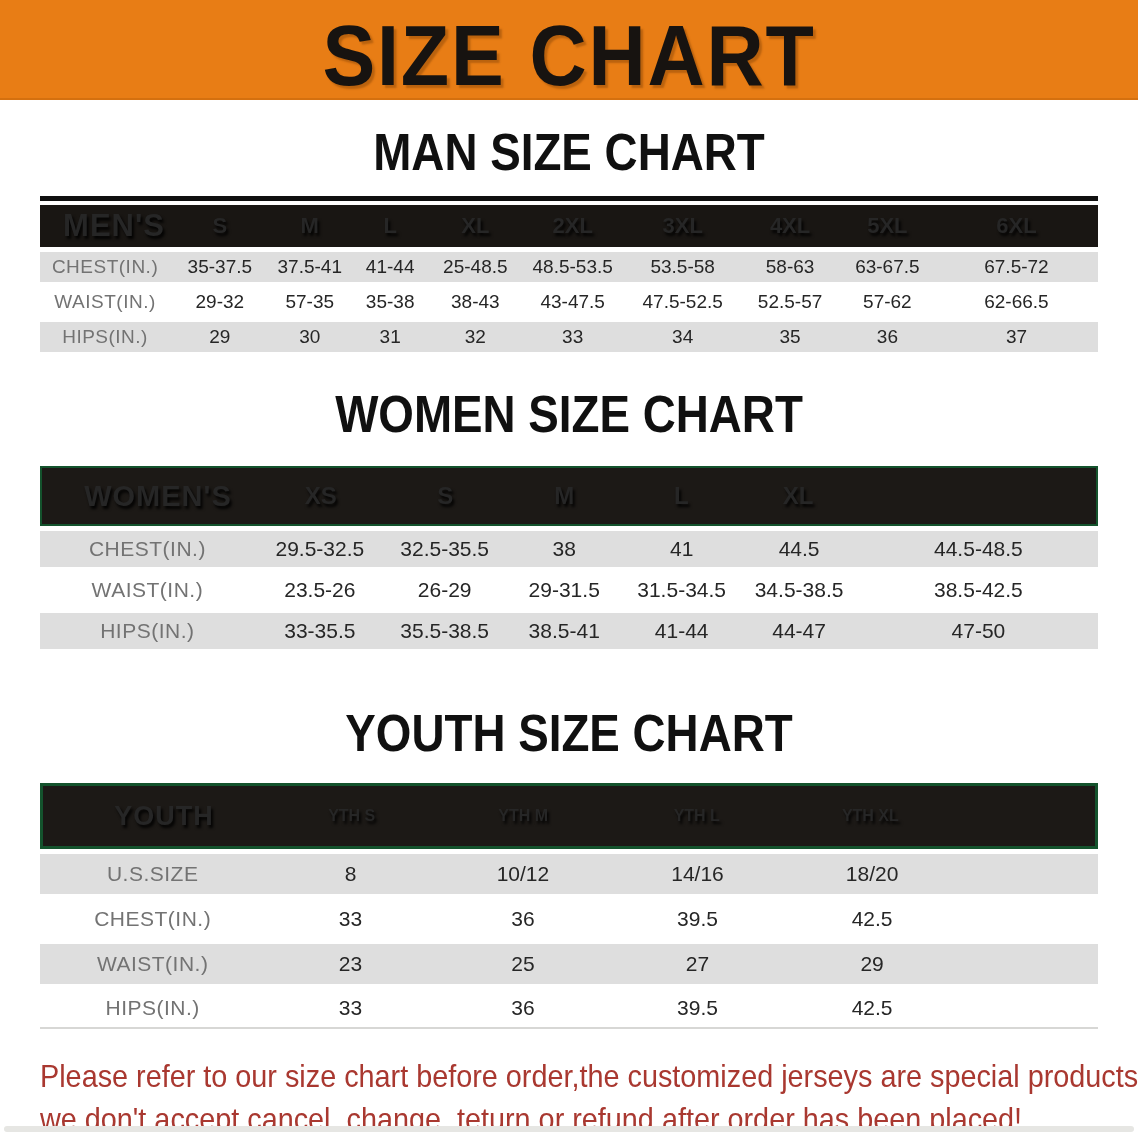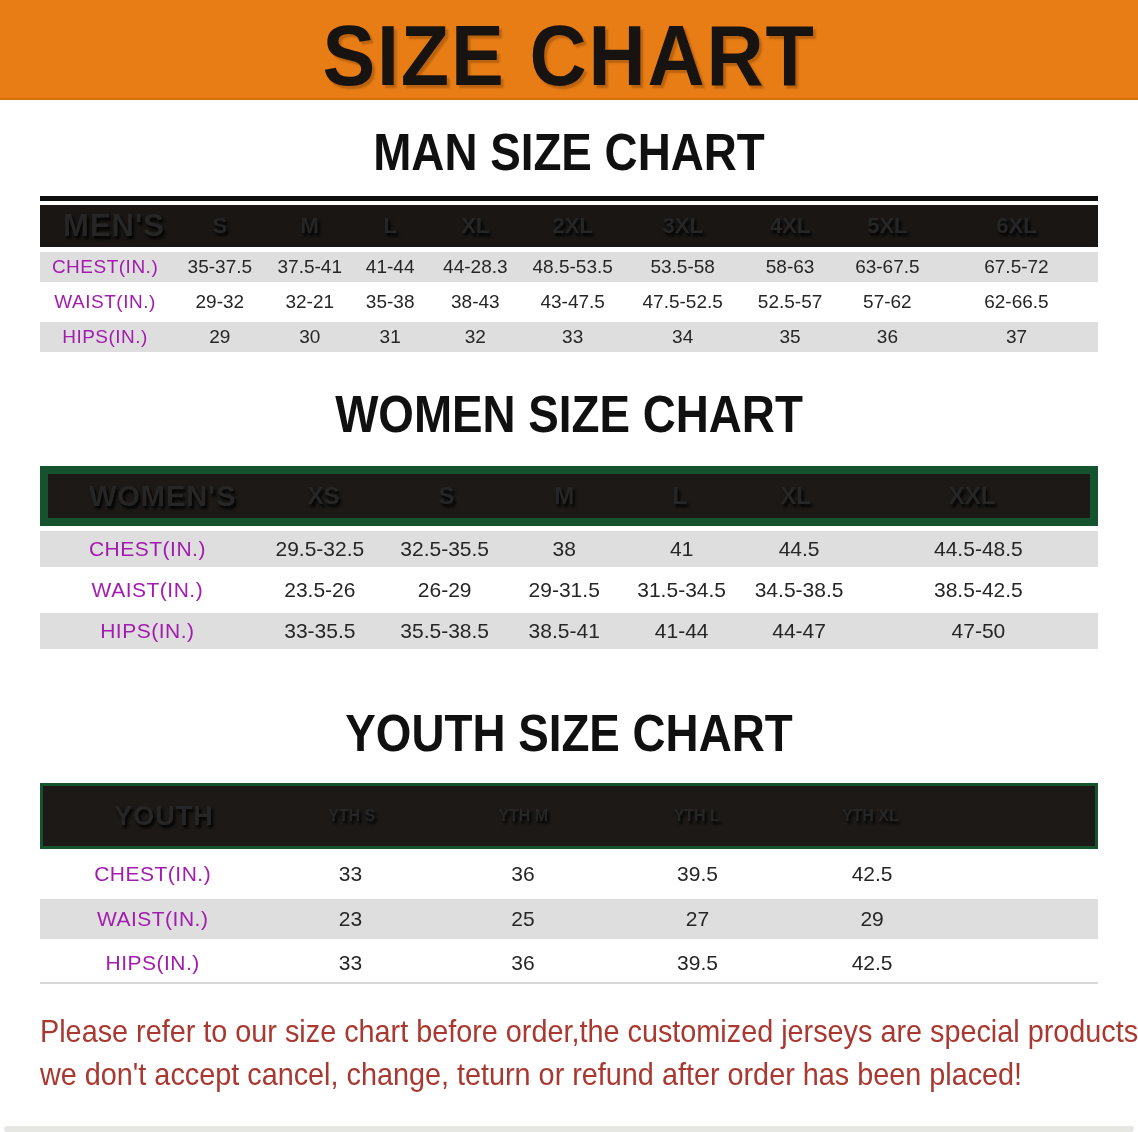--- a/index.html
+++ b/index.html
@@ -57,21 +57,21 @@
   }
   .mens-grid  { grid-template-columns: 12.3% 9.4% 7.6% 7.6% 8.5% 9.9% 10.9% 9.4% 9% 15.4%; }
   .women-grid { grid-template-columns: 20.3% 12.3% 11.3% 11.3% 10.9% 11.3% 22.6%; }
   .youth-grid { grid-template-columns: 21.3% 16.1% 16.5% 16.5% 16.5% 13.1%; }
 
   .t-head {
     background: #191613;
     color: #ffffff;
   }
   .mens-table  .t-head { height: 42px; }
-  .womens-table .t-head { height: 60px; border: 8px solid #14532d; background: #1c1916; }
+  .womens-table .t-head { height: 60px; border: 2px solid #14532d; background: #1c1916; }
   .youth-table  .t-head { height: 66px; border: 3px solid #14532d; background: #1c1916; }
 
   .head-label {
     font-weight: 800; text-align: left; padding-left: 18px;
     letter-spacing: 1px; white-space: nowrap;
     text-shadow: 2px 3px 3px rgba(0,0,0,0.9);
   }
   .mens-table   .head-label { font-size: 31px; }
   .womens-table .head-label { font-size: 29px; }
   .youth-table  .head-label { font-size: 27px; }
@@ -87,21 +87,21 @@
   .data-row { margin-top: 5px; }
   .mens-table  .data-row { height: 30px; font-size: 19px; }
   .womens-table .data-row { height: 36px; font-size: 21px; }
   .youth-table  .data-row { height: 40px; font-size: 21px; }
 
   .row-gray  { background: #DEDEDE; }
   .row-white { background: #ffffff; }
   .youth-table .data-row:last-child { border-bottom: 2px solid #d7d7d5; }
 
   .cell { text-align: center; white-space: nowrap; color: #262626; }
-  .row-label { color: #a21caf; letter-spacing: 0.5px; }
+  .row-label { color: #737373; letter-spacing: 0.5px; }
 
   
   .notice {
     margin: 26px 0 0 40px;
     transform: scaleX(0.90);
     transform-origin: 0 50%;
     color: #A93830;
     font-size: 32px;
     line-height: 43px;
     white-space: nowrap;
@@ -137,32 +137,32 @@
         <div class="cell head-col">4XL</div>
         <div class="cell head-col">5XL</div>
         <div class="cell head-col">6XL</div>
       </div>
 
       <div class="t-row data-row row-gray mens-grid">
         <div class="cell row-label">CHEST(IN.)</div>
         <div class="cell">35-37.5</div>
         <div class="cell">37.5-41</div>
         <div class="cell">41-44</div>
-        <div class="cell">44-28.3</div>
+        <div class="cell">25-48.5</div>
         <div class="cell">48.5-53.5</div>
         <div class="cell">53.5-58</div>
         <div class="cell">58-63</div>
         <div class="cell">63-67.5</div>
         <div class="cell">67.5-72</div>
       </div>
 
       <div class="t-row data-row row-white mens-grid">
         <div class="cell row-label">WAIST(IN.)</div>
         <div class="cell">29-32</div>
-        <div class="cell">32-21</div>
+        <div class="cell">57-35</div>
         <div class="cell">35-38</div>
         <div class="cell">38-43</div>
         <div class="cell">43-47.5</div>
         <div class="cell">47.5-52.5</div>
         <div class="cell">52.5-57</div>
         <div class="cell">57-62</div>
         <div class="cell">62-66.5</div>
       </div>
 
       <div class="t-row data-row row-gray mens-grid">
@@ -184,21 +184,20 @@
     <h2 class="section-heading women-heading">WOMEN SIZE CHART</h2>
     <div class="size-table womens-table">
 
       <div class="t-row t-head women-grid">
         <div class="cell head-label">WOMEN'S</div>
         <div class="cell head-col">XS</div>
         <div class="cell head-col">S</div>
         <div class="cell head-col">M</div>
         <div class="cell head-col">L</div>
         <div class="cell head-col">XL</div>
-        <div class="cell head-col">XXL</div>
       </div>
 
       <div class="t-row data-row row-gray women-grid">
         <div class="cell row-label">CHEST(IN.)</div>
         <div class="cell">29.5-32.5</div>
         <div class="cell">32.5-35.5</div>
         <div class="cell">38</div>
         <div class="cell">41</div>
         <div class="cell">44.5</div>
         <div class="cell">44.5-48.5</div>
@@ -232,20 +231,28 @@
 
       <div class="t-row t-head youth-grid">
         <div class="cell head-label">YOUTH</div>
         <div class="cell head-col">YTH S</div>
         <div class="cell head-col">YTH M</div>
         <div class="cell head-col">YTH L</div>
         <div class="cell head-col">YTH XL</div>
         <div class="cell"></div>
       </div>
 
+      <div class="t-row data-row row-gray youth-grid">
+        <div class="cell row-label">U.S.SIZE</div>
+        <div class="cell">8</div>
+        <div class="cell">10/12</div>
+        <div class="cell">14/16</div>
+        <div class="cell">18/20</div>
+        <div class="cell"></div>
+      </div>
 
       <div class="t-row data-row row-white youth-grid">
         <div class="cell row-label">CHEST(IN.)</div>
         <div class="cell">33</div>
         <div class="cell">36</div>
         <div class="cell">39.5</div>
         <div class="cell">42.5</div>
         <div class="cell"></div>
       </div>
 

